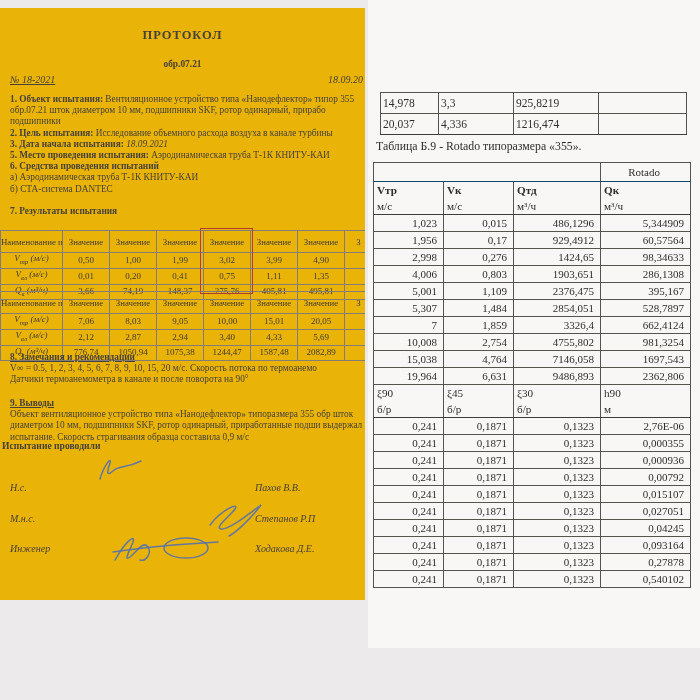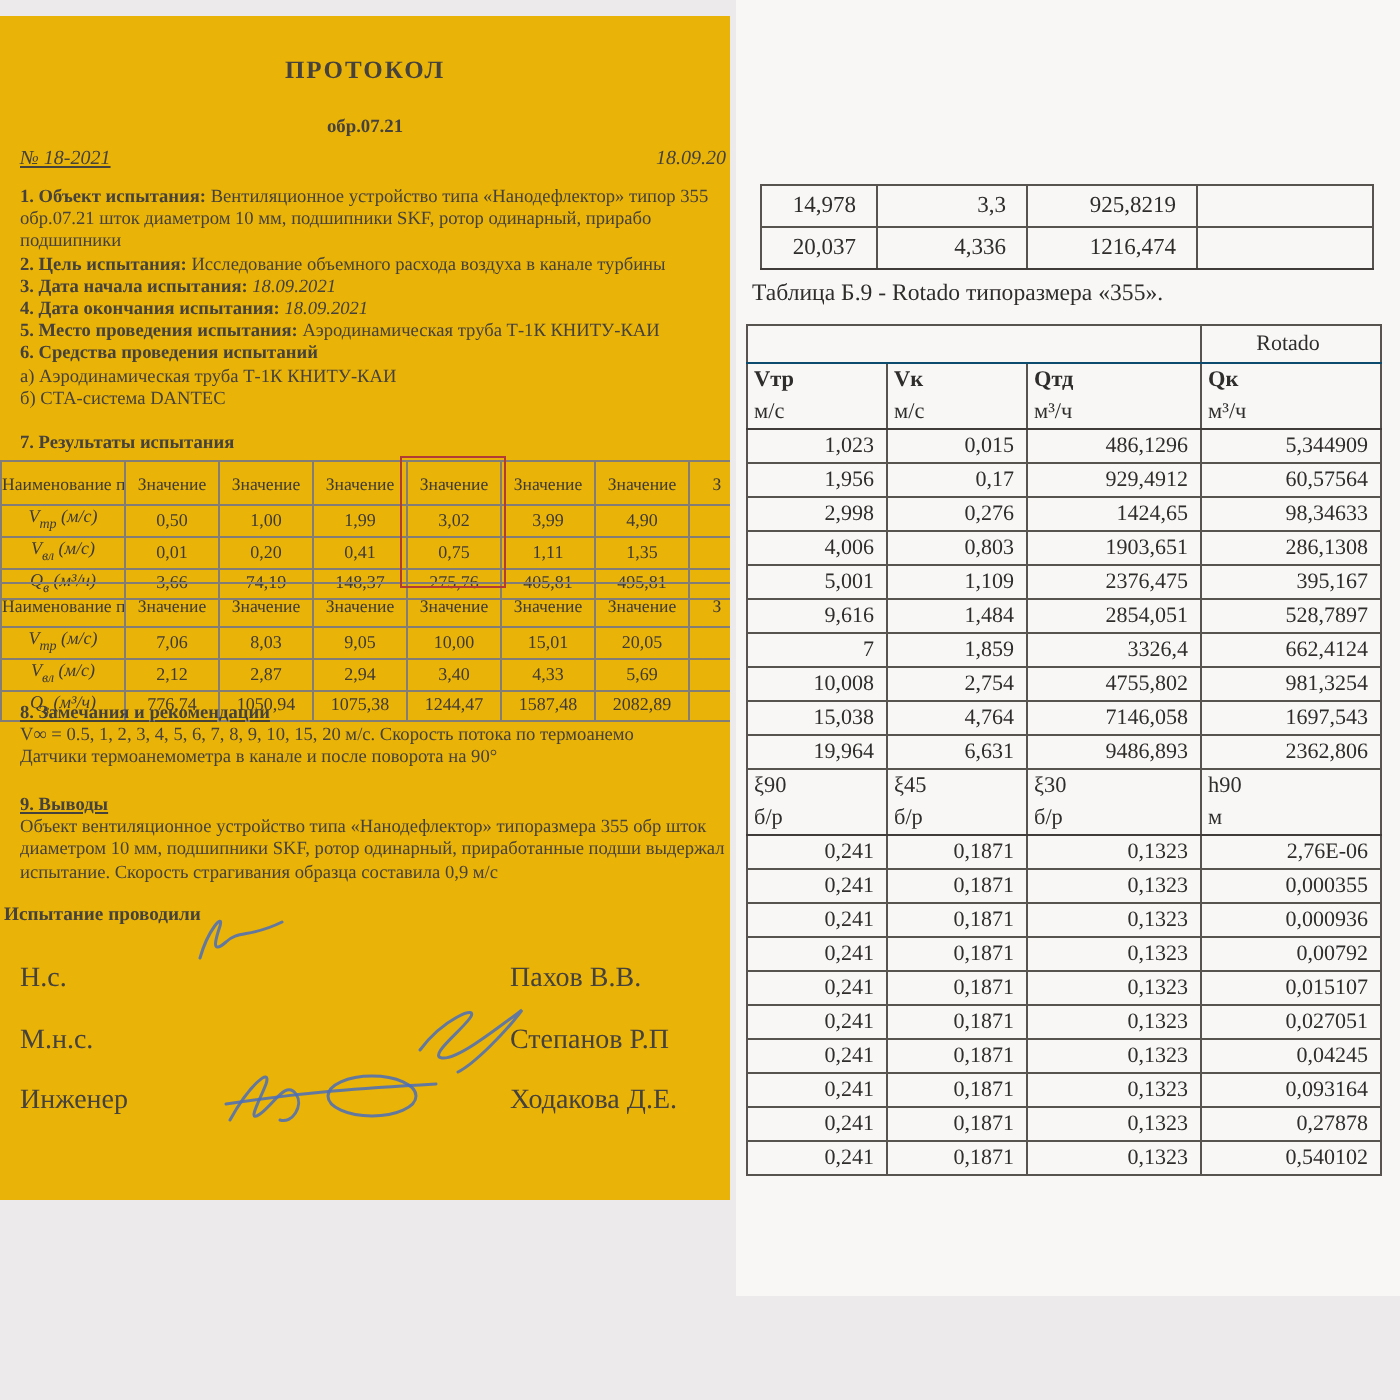--- a/index.html
+++ b/index.html
@@ -25,34 +25,34 @@
   .ltab td{border:1px solid #837d77;text-align:center;padding:0;height:12px;line-height:11px;
            overflow:hidden;white-space:nowrap;}
   .ltab .hrow td{height:21px;line-height:10px;font-size:8.8px;}
   .ltab tbody td:first-child{font-style:italic;}
   .t1{top:222px;} .t2{top:283px;}
   .red-box{position:absolute;left:200px;top:220px;width:51px;height:64px;
            border:1.6px solid #b23c35;pointer-events:none;}
   .lp-s8{position:absolute;top:344px;left:10px;right:2px;font-size:9.3px;line-height:11.2px;}
   .lp-s9{position:absolute;top:390px;left:10px;right:2px;font-size:9.3px;line-height:11.2px;}
   .lp-s8 b,.lp-s9 b{display:block;text-decoration:underline;}
-  .sig-head{position:absolute;top:444px;left:2px;font-weight:bold;font-size:9.6px;}
-  .sig-row{position:absolute;left:10px;width:345px;font-size:14px;}
+  .sig-head{position:absolute;top:432px;left:2px;font-weight:bold;font-size:9.6px;}
+  .sig-row{position:absolute;left:10px;width:345px;font-size:10px;font-style:italic;}
   .sig-row .nm{position:absolute;left:245px;top:0;}
   .sr1{top:474px;} .sr2{top:505px;} .sr3{top:535px;}
   .sig{position:absolute;}
   .sig svg{display:block;}
   .sig path,.sig ellipse{fill:none;stroke:#4a6db8;stroke-width:1.5;stroke-linecap:round;opacity:.85;}
   .g1{left:95px;top:444px;} .g2{left:207px;top:492px;} .g3{left:112px;top:522px;}
   
   .page-right{position:absolute;left:368px;top:0;width:332px;height:648px;background:#f9f7f6;
               overflow:hidden;color:#2f2d2b;}
   .rfrag{position:absolute;left:12px;top:92px;border-collapse:collapse;table-layout:fixed;width:306px;
          font-size:11.5px;}
-  .rfrag td{border:1px solid #57534f;border-top:none;text-align:right;padding:1px 10px 1px 2px;height:18px;
+  .rfrag td{border:1px solid #57534f;border-top:none;padding:1px 10px 1px 2px;height:18px;
             white-space:nowrap;overflow:hidden;}
   .rfrag tr:first-child td{border-top:1px solid #57534f;}
   .rfrag tr:last-child td{border-bottom:1.6px solid #3f3c39;}
   .rcaption{position:absolute;left:8px;top:139px;font-size:11.8px;}
   .rtab{position:absolute;left:5px;top:162px;border-collapse:collapse;table-layout:fixed;width:317px;
         font-size:11px;}
   .rtab td{border:1px solid #57534f;padding:0 6px 0 3px;height:16px;line-height:15px;
            white-space:nowrap;overflow:hidden;text-align:right;}
   .rtab .rt-group td{height:18px;text-align:center;border-bottom:1px solid #0c4a6e;}
   .rtab .rt-head td,.rtab .rt-head2 td,.rtab .rt-units td{text-align:left;font-size:11.2px;}
@@ -73,21 +73,20 @@
 
     <div class="lp-numrow">
       <span class="doc-number">№ 18-2021</span>
       <span>18.09.20</span>
     </div>
 
     <div class="lp-body">
       <p><b>1. Объект испытания:</b> <span>Вентиляционное устройство типа «Нанодефлектор» типор 355 обр.07.21 шток диаметром 10 мм, подшипники SKF, ротор одинарный, прирабо подшипники</span></p>
       <p><b>2. Цель испытания:</b> <span>Исследование объемного расхода воздуха в канале турбины</span></p>
       <p class="val-italic"><b>3. Дата начала испытания:</b> <span>18.09.2021</span></p>
-      <p class="val-italic"><b>4. Дата окончания испытания:</b> <span>18.09.2021</span></p>
       <p><b>5. Место проведения испытания:</b> <span>Аэродинамическая труба Т-1К КНИТУ-КАИ</span></p>
       <p><b>6. Средства проведения испытаний</b></p>
       <p><span>а) Аэродинамическая труба Т-1К КНИТУ-КАИ</span></p>
       <p><span>б) СТА-система DANTEC</span></p>
       <p class="res"><b>7. Результаты испытания</b></p>
     </div>
 
     <table class="ltab t1">
       <colgroup>
           <col style="width:62px">
@@ -326,21 +325,21 @@
             <td>1903,651</td>
             <td>286,1308</td>
           </tr>
           <tr>
             <td>5,001</td>
             <td>1,109</td>
             <td>2376,475</td>
             <td>395,167</td>
           </tr>
           <tr>
-            <td>9,616</td>
+            <td>5,307</td>
             <td>1,484</td>
             <td>2854,051</td>
             <td>528,7897</td>
           </tr>
           <tr>
             <td>7</td>
             <td>1,859</td>
             <td>3326,4</td>
             <td>662,4124</td>
           </tr>

